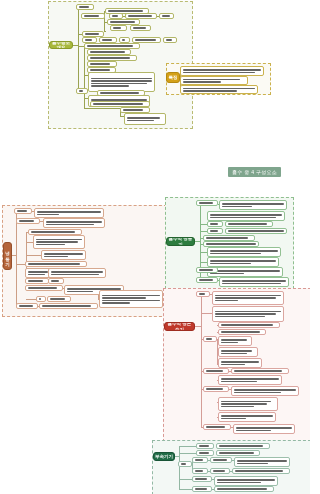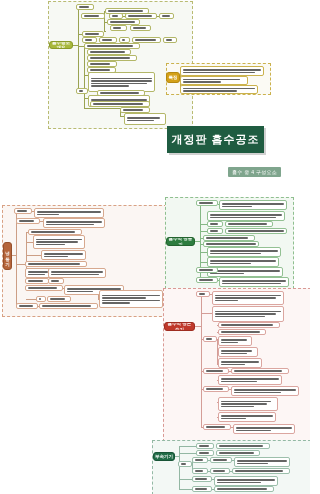--- a/index.html
+++ b/index.html
@@ -514,17 +514,16 @@
   <div class="root gold" style="left:166px;top:72px;width:14px;height:11px;">특징</div>
 
   <div class="root brown" style="left:3px;top:242px;width:9px;height:28px;">냉동기</div>
 
   <div class="root green" style="left:166px;top:237px;width:29px;height:9px;">흡수식 냉동기</div>
 
   <div class="root red" style="left:164px;top:322px;width:31px;height:9px;">흡수식 냉온수기</div>
 
   <div class="root dgreen" style="left:153px;top:452px;width:22px;height:9px;">부속기기</div>
 
-  <div class="title-banner" style="left:167px;top:126px;width:97px;height:27px;">개정판 흡수공조</div>
 
   <div class="mini-badge" style="left:228px;top:167px;width:53px;height:10px;">흡수 중 4 구성요소</div>
 
 </div>
 
 </body></html>

